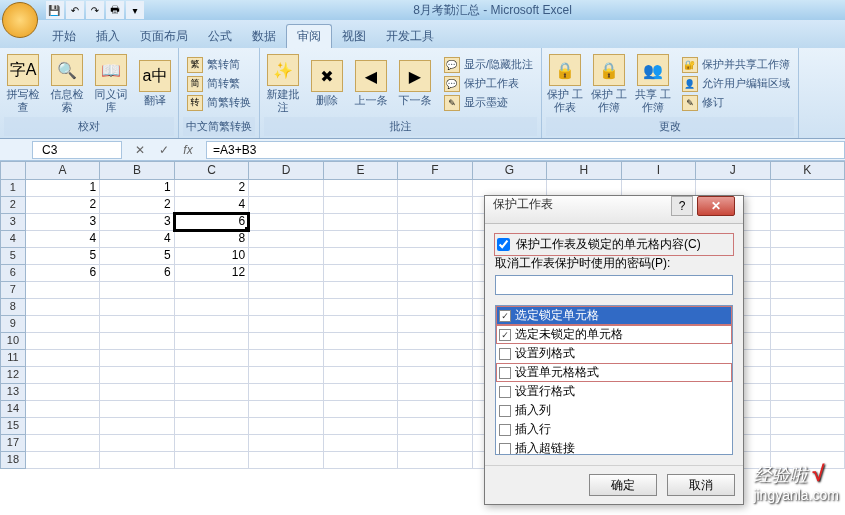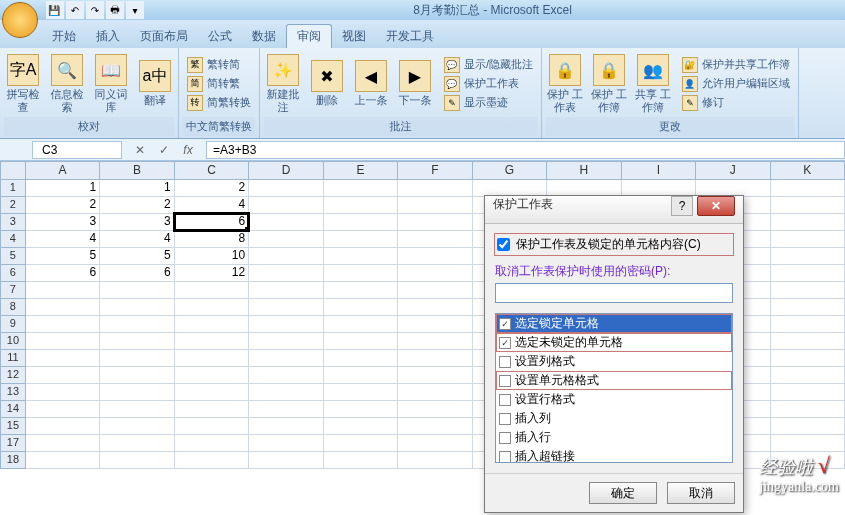--- a/index.html
+++ b/index.html
@@ -49,34 +49,34 @@
 .selection-border { position: absolute; top:-2px; left:-2px; right:-2px; bottom:-2px; border: 3px solid #000; pointer-events:none; }
 .selection-border::after { content:''; position:absolute; right:-3px; bottom:-3px; width:5px; height:5px; background:#000; }
 
 
 .dialog { position: absolute; left: 484px; top: 195px; width: 260px; background: #f0f0f0; border: 1px solid #7a7a7a; box-shadow: 2px 2px 8px rgba(0,0,0,0.3); }
 .dlg-title { height: 28px; background: linear-gradient(#fdfdfd, #e8e8e8); display: flex; align-items: flex-start; padding: 0 8px; border-bottom: 1px solid #c0c0c0; }
 .dlg-title-text { flex: 1; font-size: 12px; color: #333; }
 .dlg-help { width: 22px; height: 20px; background: #e8e8e8; border: 1px solid #aaa; text-align: center; line-height: 18px; margin-right: 4px; cursor: pointer; }
 .dlg-close { width: 38px; height: 20px; background: linear-gradient(#e79b94, #c8483a); border: 1px solid #8a2a1f; border-radius: 2px; color: #fff; text-align: center; line-height: 18px; font-weight: bold; cursor: pointer; }
 .dlg-body { padding: 10px; }
-.dlg-check { display: flex; align-items: center; gap: 6px; margin-bottom: 8px; outline: 1px solid #c77; padding: 2px; }
-.dlg-label { font-size: 12px; color: #6d28d9; margin-bottom: 3px; }
+.dlg-check { display: flex; align-items: center; gap: 6px; outline: 1px solid #c77; padding: 2px; }
+.dlg-label { font-size: 12px; color: #000000; margin-bottom: 3px; }
 .dlg-input { width: 100%; border: 1px solid #7a9ac0; padding: 2px; font-size: 12px; background: #fff; height: 20px; }
 .perm-list { border: 1px solid #7a9ac0; background: #fff; height: 150px; overflow-y: auto; margin-top: 2px; }
 .perm-item { display: flex; align-items: center; gap: 4px; padding: 1px 3px; font-size: 12px; }
 .perm-item.sel { background: #316ac5; color: #fff; }
 .perm-item.hl { outline: 1px solid #c77; outline-offset: -1px; }
 .perm-check { width: 12px; height: 12px; border: 1px solid #888; background: #fff; display: inline-flex; align-items: center; justify-content: center; font-size: 9px; color: #333; flex-shrink: 0; }
 .perm-item.sel .perm-check { color: #333; }
 .dlg-buttons { display: flex; justify-content: flex-end; gap: 10px; padding: 8px; border-top: 1px solid #d0d0d0; }
 .dlg-btn { width: 68px; height: 22px; background: linear-gradient(#fdfdfd, #e0e0e0); border: 1px solid #888; font-size: 12px; cursor: pointer; }
 
 
-.watermark { position: absolute; right: 6px; bottom: 20px; color: #fff; font-size: 18px; text-shadow: 1px 1px 2px #000; font-style: italic; font-family: Liberation Serif, serif; }
+.watermark { position: absolute; right: 6px; bottom: 12px; color: #fff; font-size: 18px; text-shadow: 1px 1px 2px #000; font-style: italic; }
 .watermark .sub { font-size: 14px; display: block; text-align: right; font-style: normal; }
 .checkmark { color: #d22; font-weight: bold; font-size: 22px; font-style: normal; }
 </style>
 </head>
 <body>
 
 <div class="titlebar">
   <div class="office-btn"></div>
   <div class="qat">
     <div class="qat-btn">💾</div>

